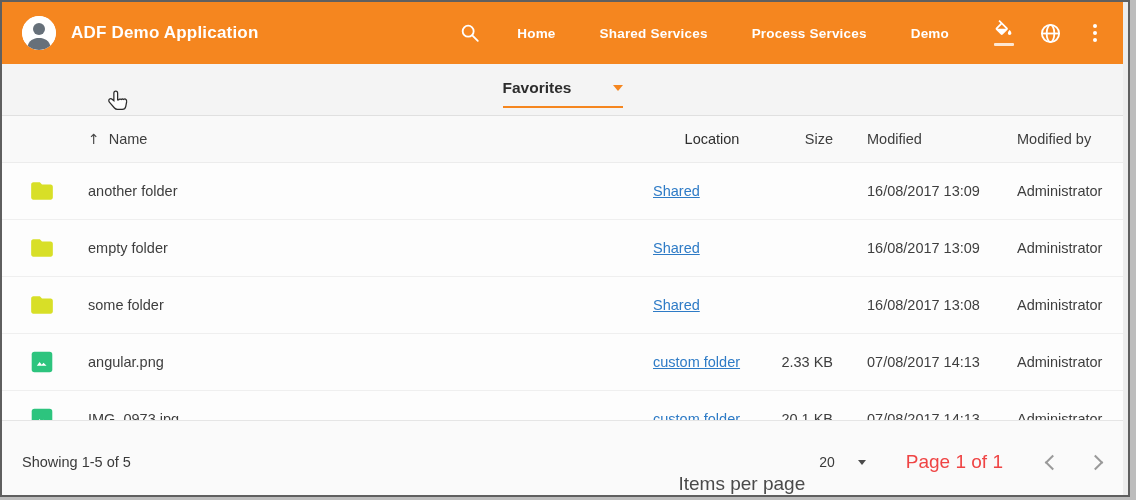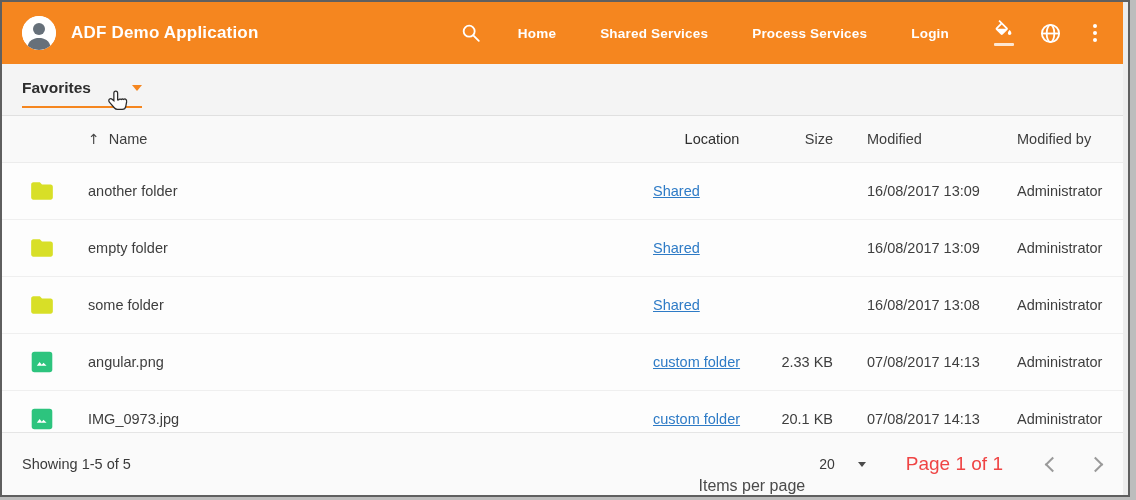--- a/index.html
+++ b/index.html
@@ -38,21 +38,21 @@
   .search-btn{display:flex;align-items:center;margin-left:auto;cursor:pointer;}
   .hdr-icons{display:flex;align-items:center;gap:25px;margin-left:44px;}
   .icon-btn{display:flex;flex-direction:column;align-items:center;cursor:pointer;}
   .paint-underline{width:20px;height:3px;background:rgba(255,255,255,.8);margin-top:2px;border-radius:1px;}
   .kebab{display:flex;flex-direction:column;gap:3px;padding:2px 6px;}
   .kebab i{width:4px;height:4px;border-radius:50%;background:#fff;}
 
   
   .toolbar{
     height:52px;flex:0 0 52px;background:#f4f4f4;border-bottom:1px solid #e0e0e0;
-    position:relative;display:flex;align-items:center;padding:0 20px;box-sizing:border-box;
+    position:relative;display:flex;align-items:center;padding:0 20px;box-sizing:border-box;justify-content:center;
   }
   .fav-dd{
     display:inline-flex;align-items:center;justify-content:space-between;
     width:120px;padding-bottom:9px;padding-top:8px;
     border-bottom:2px solid #f5861f;cursor:pointer;
   }
   .fav-label{font-size:15.5px;font-weight:bold;color:#2d2d2d;}
   .caret-down{
     width:0;height:0;border-left:5px solid transparent;border-right:5px solid transparent;
     border-top:6px solid #f5861f;margin-left:14px;
@@ -72,25 +72,25 @@
   .c-size{flex:0 0 62px;text-align:right;font-size:14.5px;color:#3e3e3e;margin-right:34px;}
   .c-mod{flex:0 0 150px;font-size:14.5px;color:#3e3e3e;}
   .c-by{flex:0 0 106px;font-size:14.5px;color:#3e3e3e;}
   .sort-arrow{font-size:14px;color:#4a4a4a;margin-right:9px;font-family:"DejaVu Sans",sans-serif;}
   .loc-link{color:#2e7bc6;text-decoration:underline;cursor:pointer;}
   .row-icon{width:26px;height:26px;display:block;}
 
   
   .footer{
     flex:0 0 42px;background:#fafafa;border-top:1px solid #e5e5e5;
-    display:flex;align-items:center;padding:0 22px 0 20px;box-sizing:border-box;
+    display:flex;align-items:center;padding:8px 22px 0 20px;box-sizing:border-box;
   }
   .showing{font-size:14.5px;color:#3a3a3a;}
   .pager{margin-left:auto;display:flex;align-items:center;}
-  .ipp-label{font-size:16px;color:#4a4a4a;margin-top:44px;}
+  .ipp-label{font-size:19px;color:#4a4a4a;margin-top:44px;}
   .ipp-select{display:flex;align-items:center;margin-left:14px;cursor:pointer;gap:15px;}
   .ipp-value{font-size:14px;color:#3a3a3a;}
   .caret-small{
     width:0;height:0;border-left:4.5px solid transparent;border-right:4.5px solid transparent;
     border-top:5.5px solid #4a4a4a;margin-left:8px;
   }
   .page-status{font-size:19px;color:#ef4444;margin-left:40px;}
   .chev{width:9px;height:9px;display:inline-block;cursor:pointer;}
   .chev-left{border-left:2px solid #9a9a9a;border-bottom:2px solid #9a9a9a;transform:rotate(45deg);margin-left:44px;}
   .chev-right{border-right:2px solid #9a9a9a;border-bottom:2px solid #9a9a9a;transform:rotate(-45deg);margin-left:32px;}
@@ -115,21 +115,21 @@
         <svg width="22" height="22" viewBox="0 0 24 24">
           <circle cx="10" cy="10" r="6" fill="none" stroke="#ffffff" stroke-width="2"></circle>
           <line x1="14.5" y1="14.5" x2="20.5" y2="20.5" stroke="#ffffff" stroke-width="2" stroke-linecap="round"></line>
         </svg>
       </span>
 
       <div class="nav" style="margin-left:36px;">
         <span class="nav-item">Home</span>
         <span class="nav-item">Shared Services</span>
         <span class="nav-item">Process Services</span>
-        <span class="nav-item">Login</span>
+        <span class="nav-item">Demo</span>
       </div>
 
       <div class="hdr-icons">
         <span class="icon-btn">
           <svg width="21" height="21" viewBox="0 0 24 24">
             <path fill="#ffffff" d="M16.56 8.94L7.62 0 6.21 1.41l2.38 2.38-5.15 5.15c-.59.59-.59 1.54 0 2.12l5.5 5.5c.29.3.68.44 1.06.44s.77-.15 1.06-.44l5.5-5.5c.59-.58.59-1.53 0-2.12zM5.21 10L10 5.21 14.79 10H5.21zM19 11.5s-2 2.17-2 3.5c0 1.1.9 2 2 2s2-.9 2-2c0-1.33-2-3.5-2-3.5z"></path>
           </svg>
           <span class="paint-underline"></span>
         </span>
         <span class="icon-btn">

